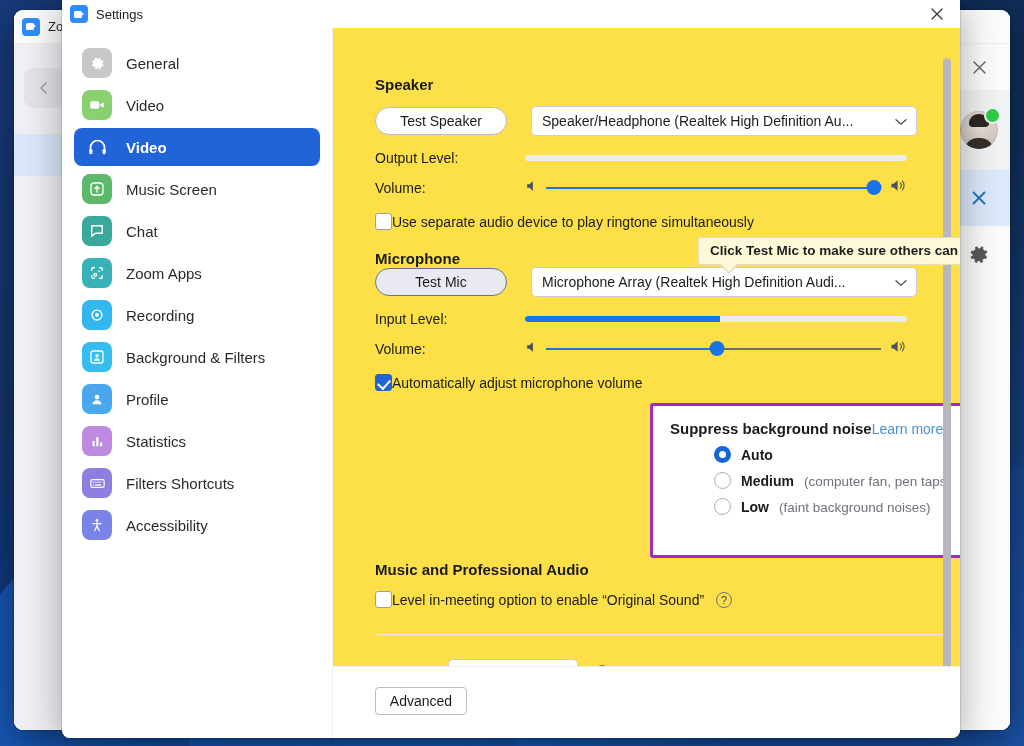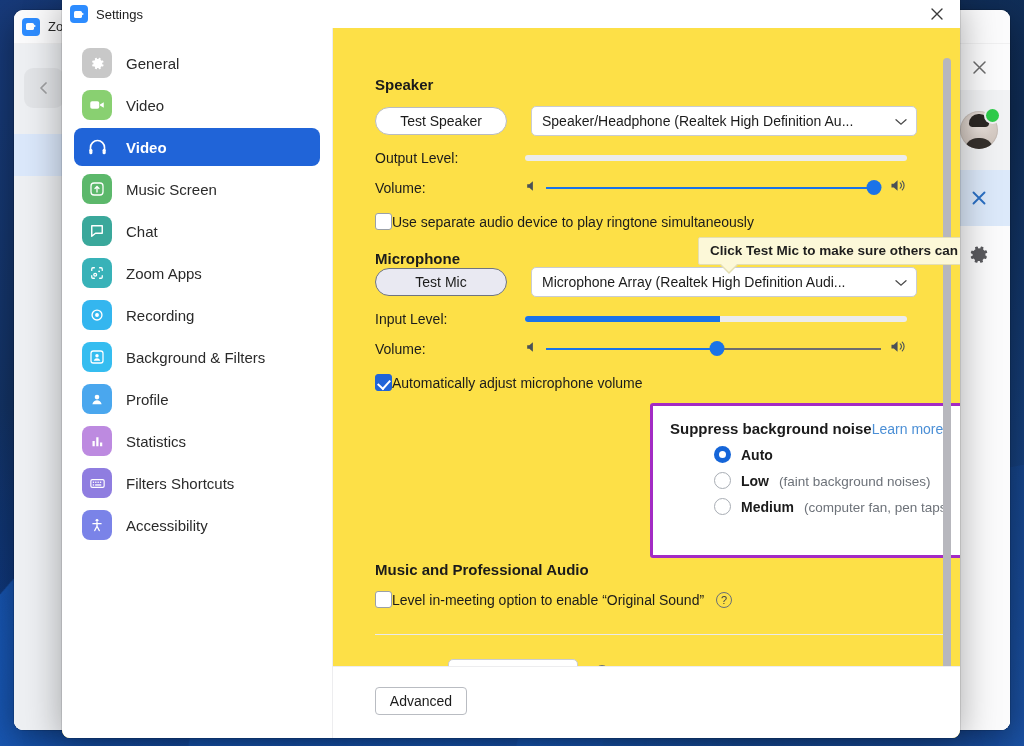--- a/index.html
+++ b/index.html
@@ -620,27 +620,27 @@
           <a class="link">Learn more</a>
         </div>
 
         <div class="radio-row">
           <span class="radio on"></span>
           <span class="radio-name">Auto</span>
           <span class="radio-hint"></span>
         </div>
         <div class="radio-row">
           <span class="radio"></span>
+          <span class="radio-name">Medium</span>
+          <span class="radio-hint">(computer fan, pen taps)</span>
+        </div>
+        <div class="radio-row">
+          <span class="radio"></span>
           <span class="radio-name">Low</span>
           <span class="radio-hint">(faint background noises)</span>
-        </div>
-        <div class="radio-row">
-          <span class="radio"></span>
-          <span class="radio-name">Medium</span>
-          <span class="radio-hint">(computer fan, pen taps)</span>
         </div>
       </div>
 
       <div id="tooltip">Click Test Mic to make sure others can hear you</div>
 
       <div id="settings-scroll">
         <div class="thumb2"></div>
       </div>
     </section>
   </div>

